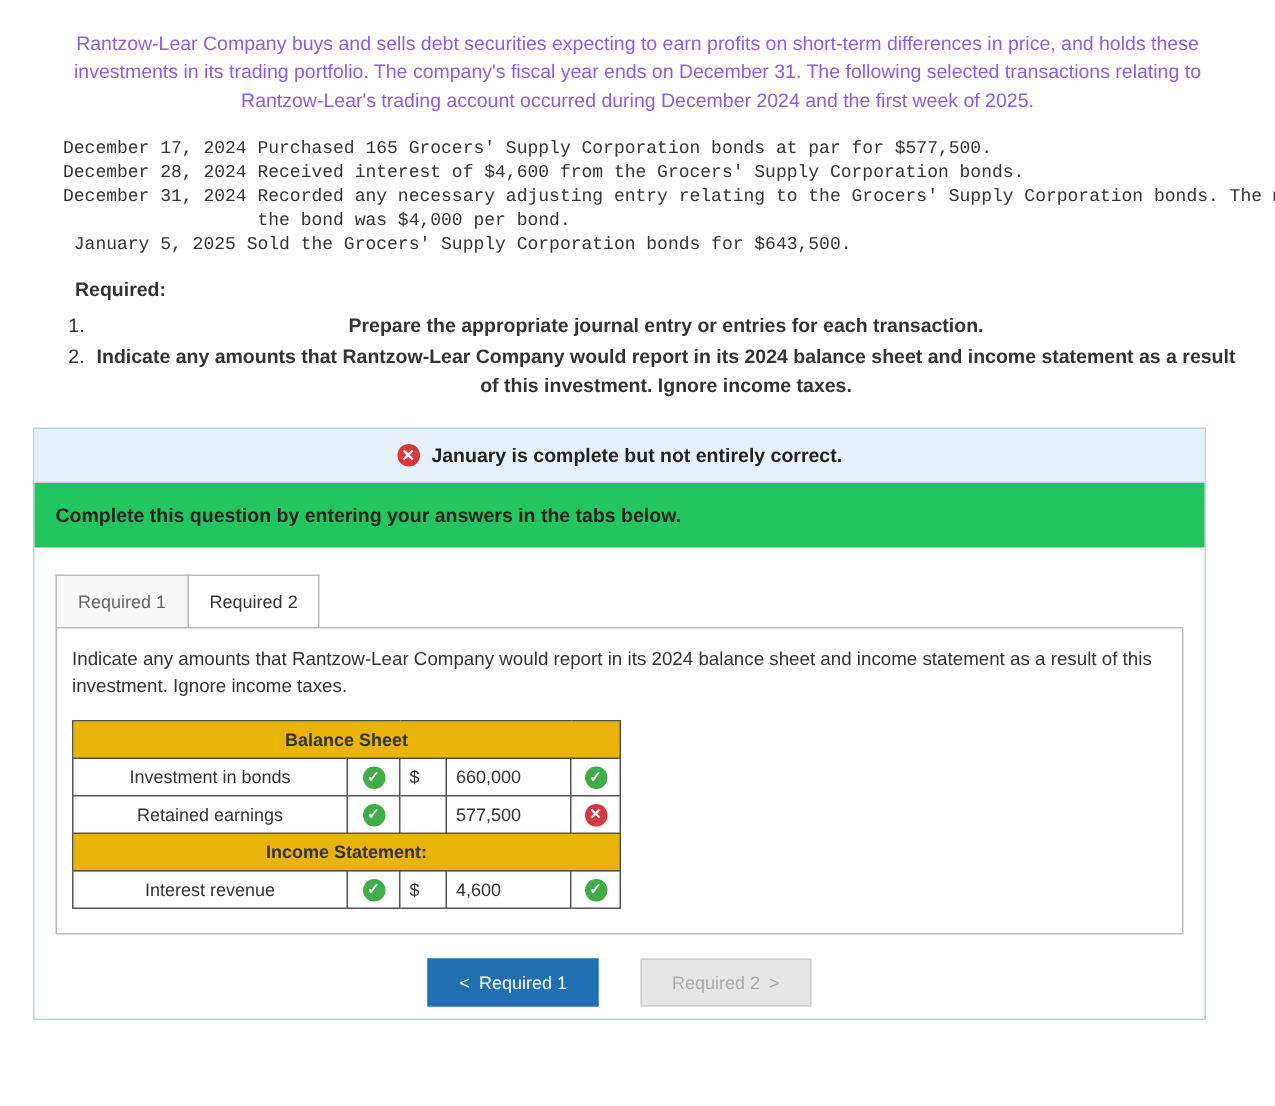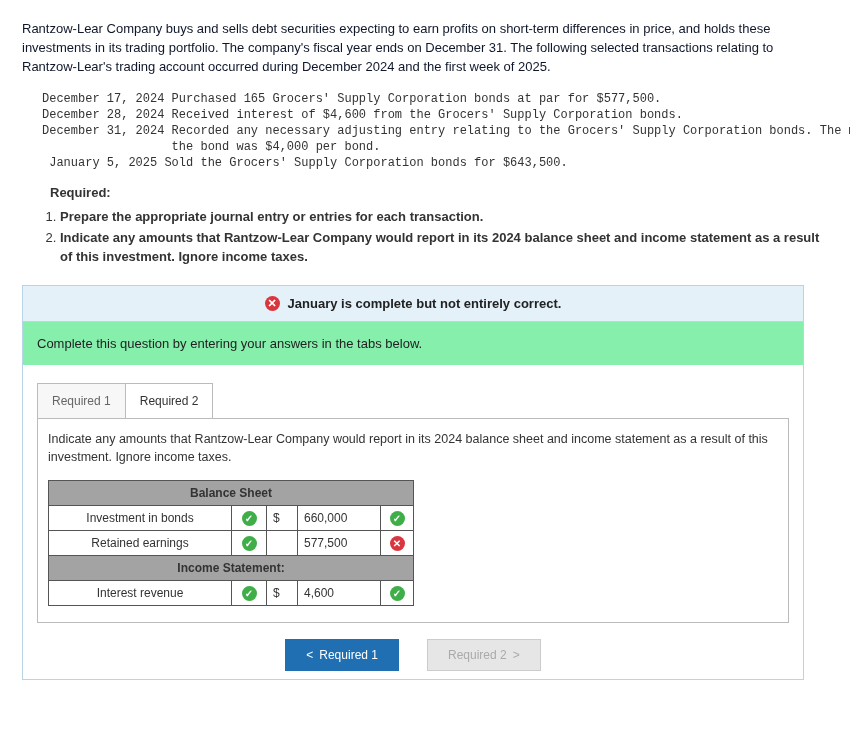--- a/index.html
+++ b/index.html
@@ -4,66 +4,67 @@
 <style>
   body {
     font-family: Arial, sans-serif;
     font-size: 13px;
     color: #333;
     margin: 0;
     padding: 20px 22px;
     width: 806px;
   }
   .intro {
-    color: #0f172a;
+    color: #8b5cf6;
     line-height: 1.45;
     margin-bottom: 14px;
+    text-align: center;
   }
   .mono-block {
     font-family: "Courier New", monospace;
     font-size: 12px;
     white-space: pre;
     color: #333;
     margin: 12px 0 14px 20px;
     line-height: 1.35;
   }
   .req-heading {
     font-weight: bold;
     font-size: 13px;
     margin-bottom: 8px;
     margin-left: 28px;
   }
   .req-list {
     margin: 0 0 18px 20px;
     padding-left: 18px;
     line-height: 1.45;
   }
-  .req-list li { margin-bottom: 2px; }
+  .req-list li { margin-bottom: 2px; text-align: center; }
 
   .assessment-box {
     border: 1px solid #b8d4e6;
     width: 780px;
   }
   .status-bar {
     background: #e4f1f9;
     padding: 10px 12px;
     font-weight: bold;
     color: #222;
     display: flex;
     align-items: center;
     justify-content: center;
     border-bottom: 1px solid #b8d4e6;
   }
   .status-bar .icon {
     margin-right: 8px;
   }
   .complete-bar {
-    background: #86efac;
+    background: #22c55e;
     padding: 14px 14px;
-    font-weight: normal;
+    font-weight: bold;
     font-size: 13px;
     color: #222;
   }
 
   .tabs-row {
     display: flex;
     margin: 18px 0 0 14px;
   }
   .tab {
     border: 1px solid #bbb;
@@ -99,21 +100,21 @@
   }
   table.bs td, table.bs th {
     border: 1px solid #555;
     padding: 3px 6px;
     height: 18px;
     vertical-align: middle;
   }
   table.bs th {
     font-weight: bold;
     text-align: center;
-    background: #a3a3a3;
+    background: #eab308;
   }
   .label-cell { width: 170px; text-align: center; }
   .mark-cell { width: 22px; text-align: center; padding:0; }
   .cur-cell { width: 18px; text-align: left; }
   .val-cell { width: 70px; padding-right: 2px;}
   .mark2-cell { width: 20px; text-align:center; padding:0;}
 
   .nav-row {
     display:flex;
     justify-content:center;

